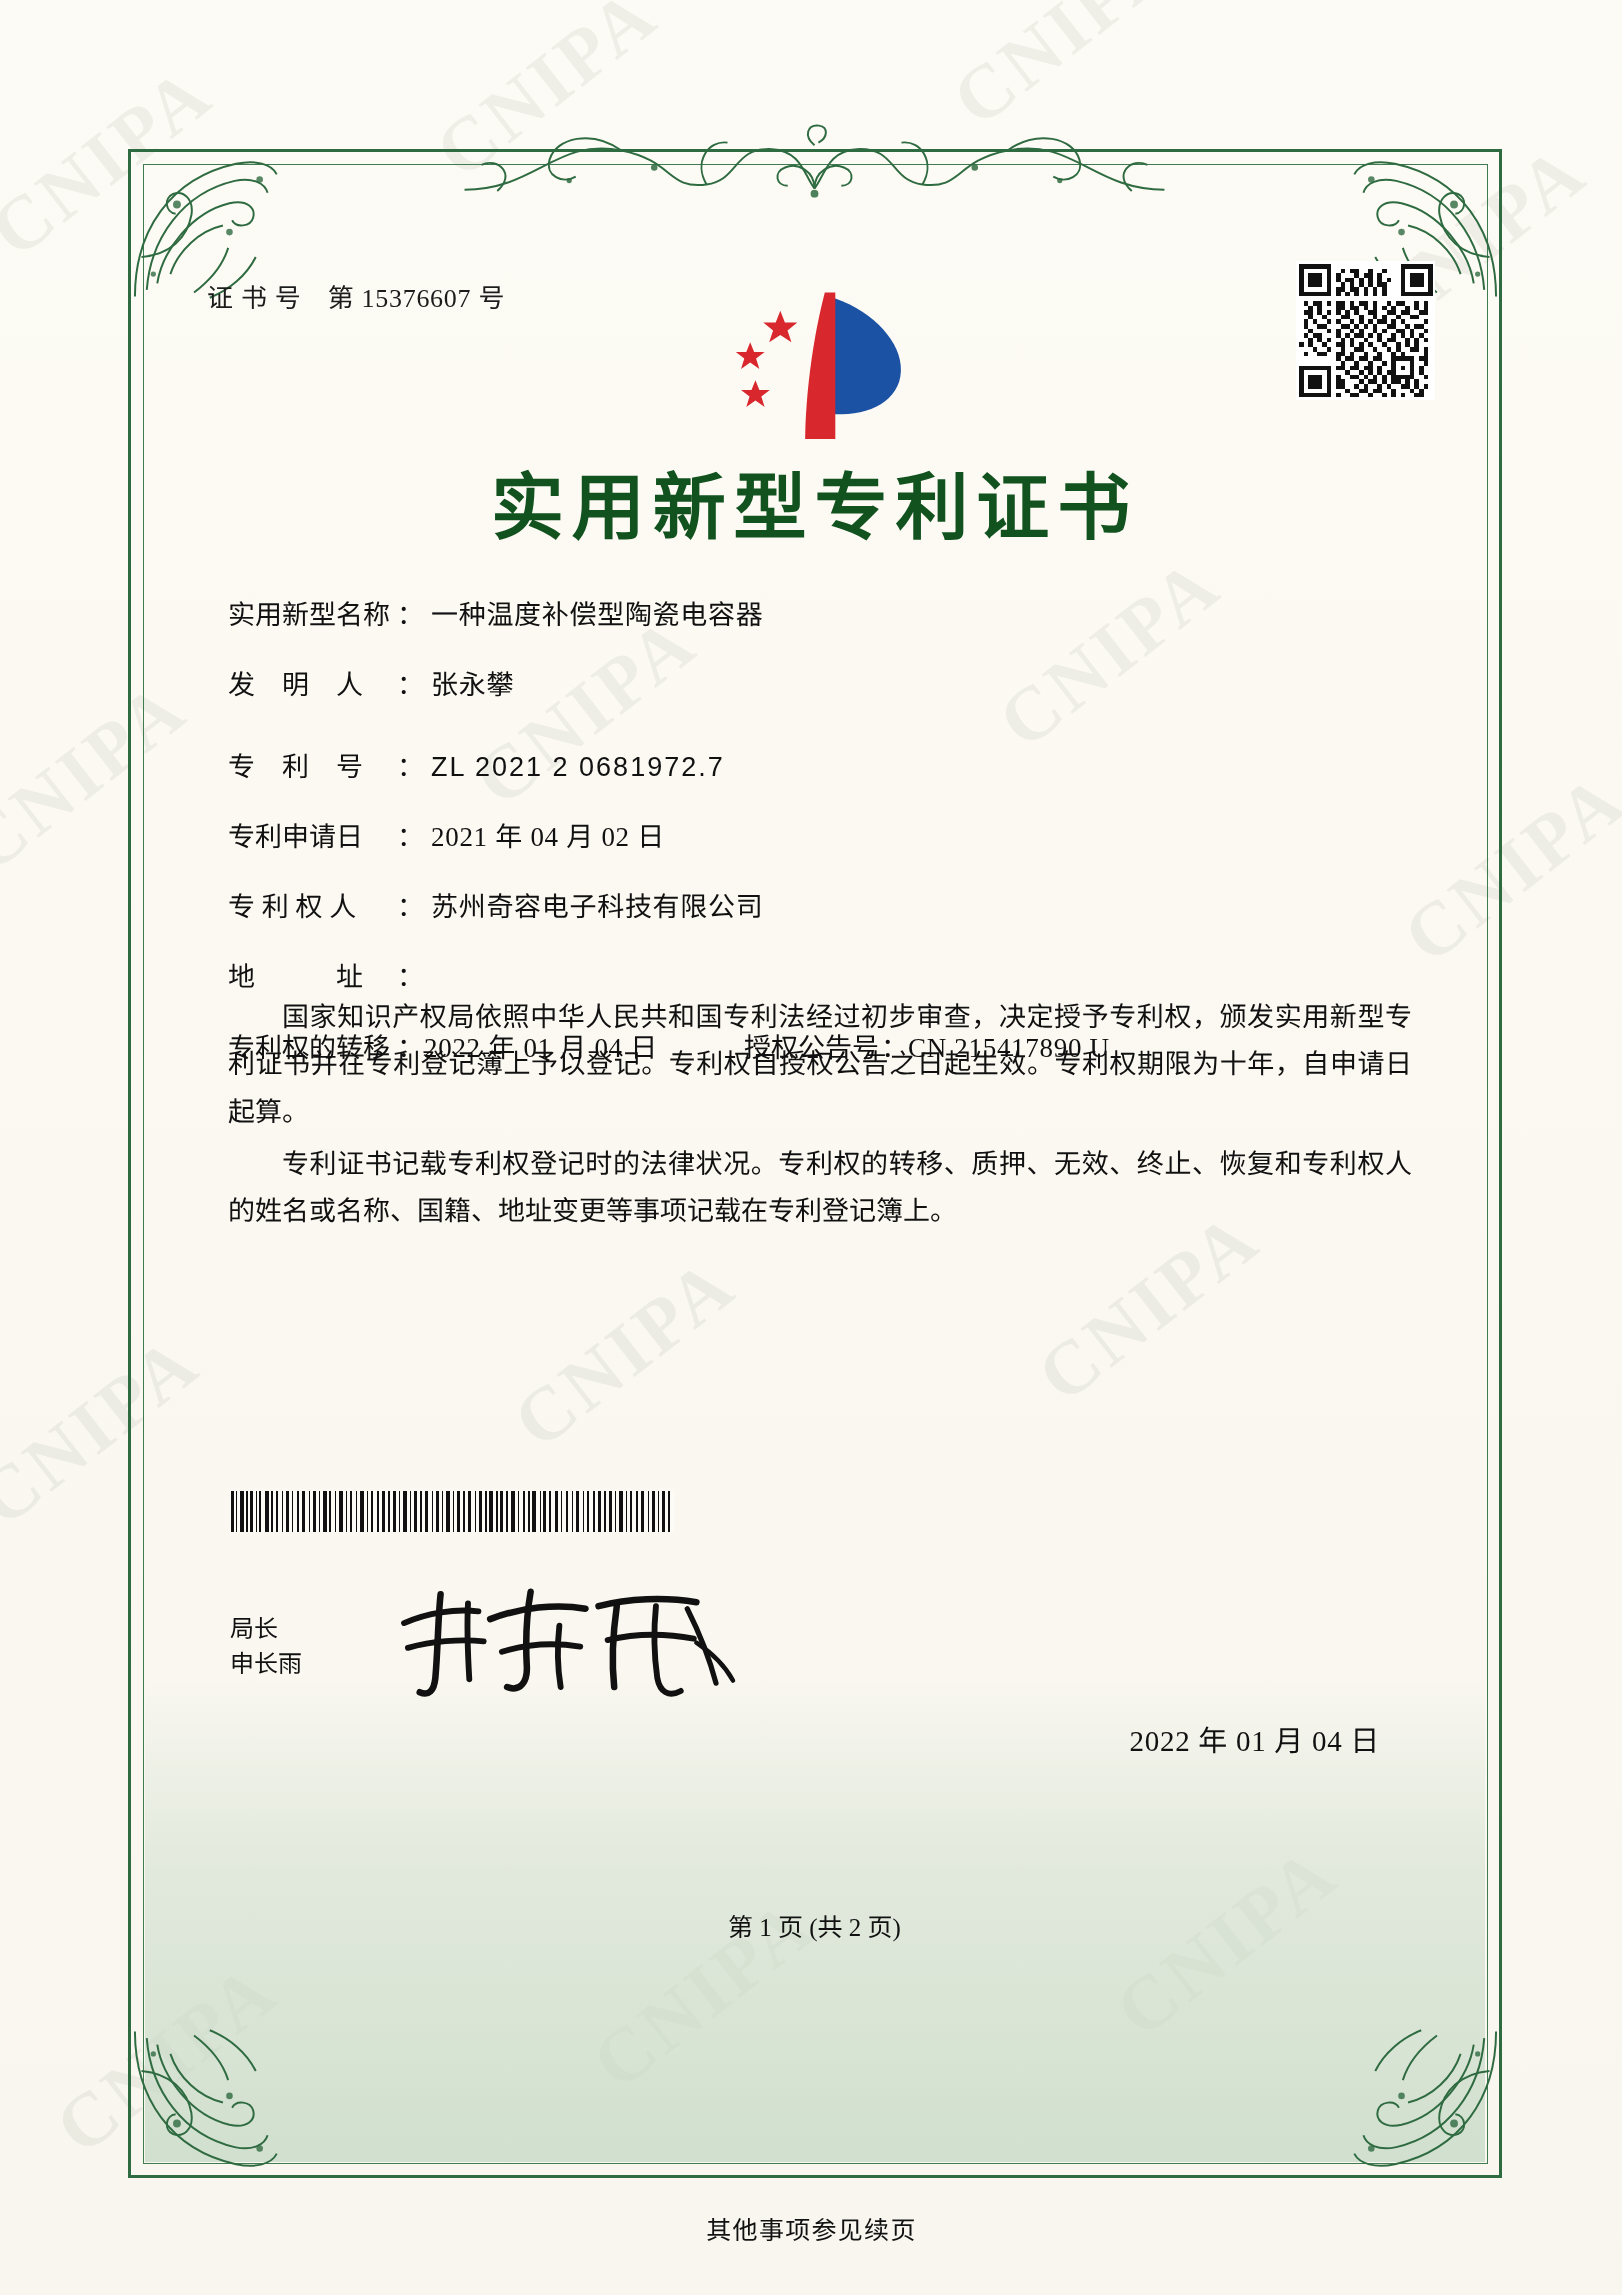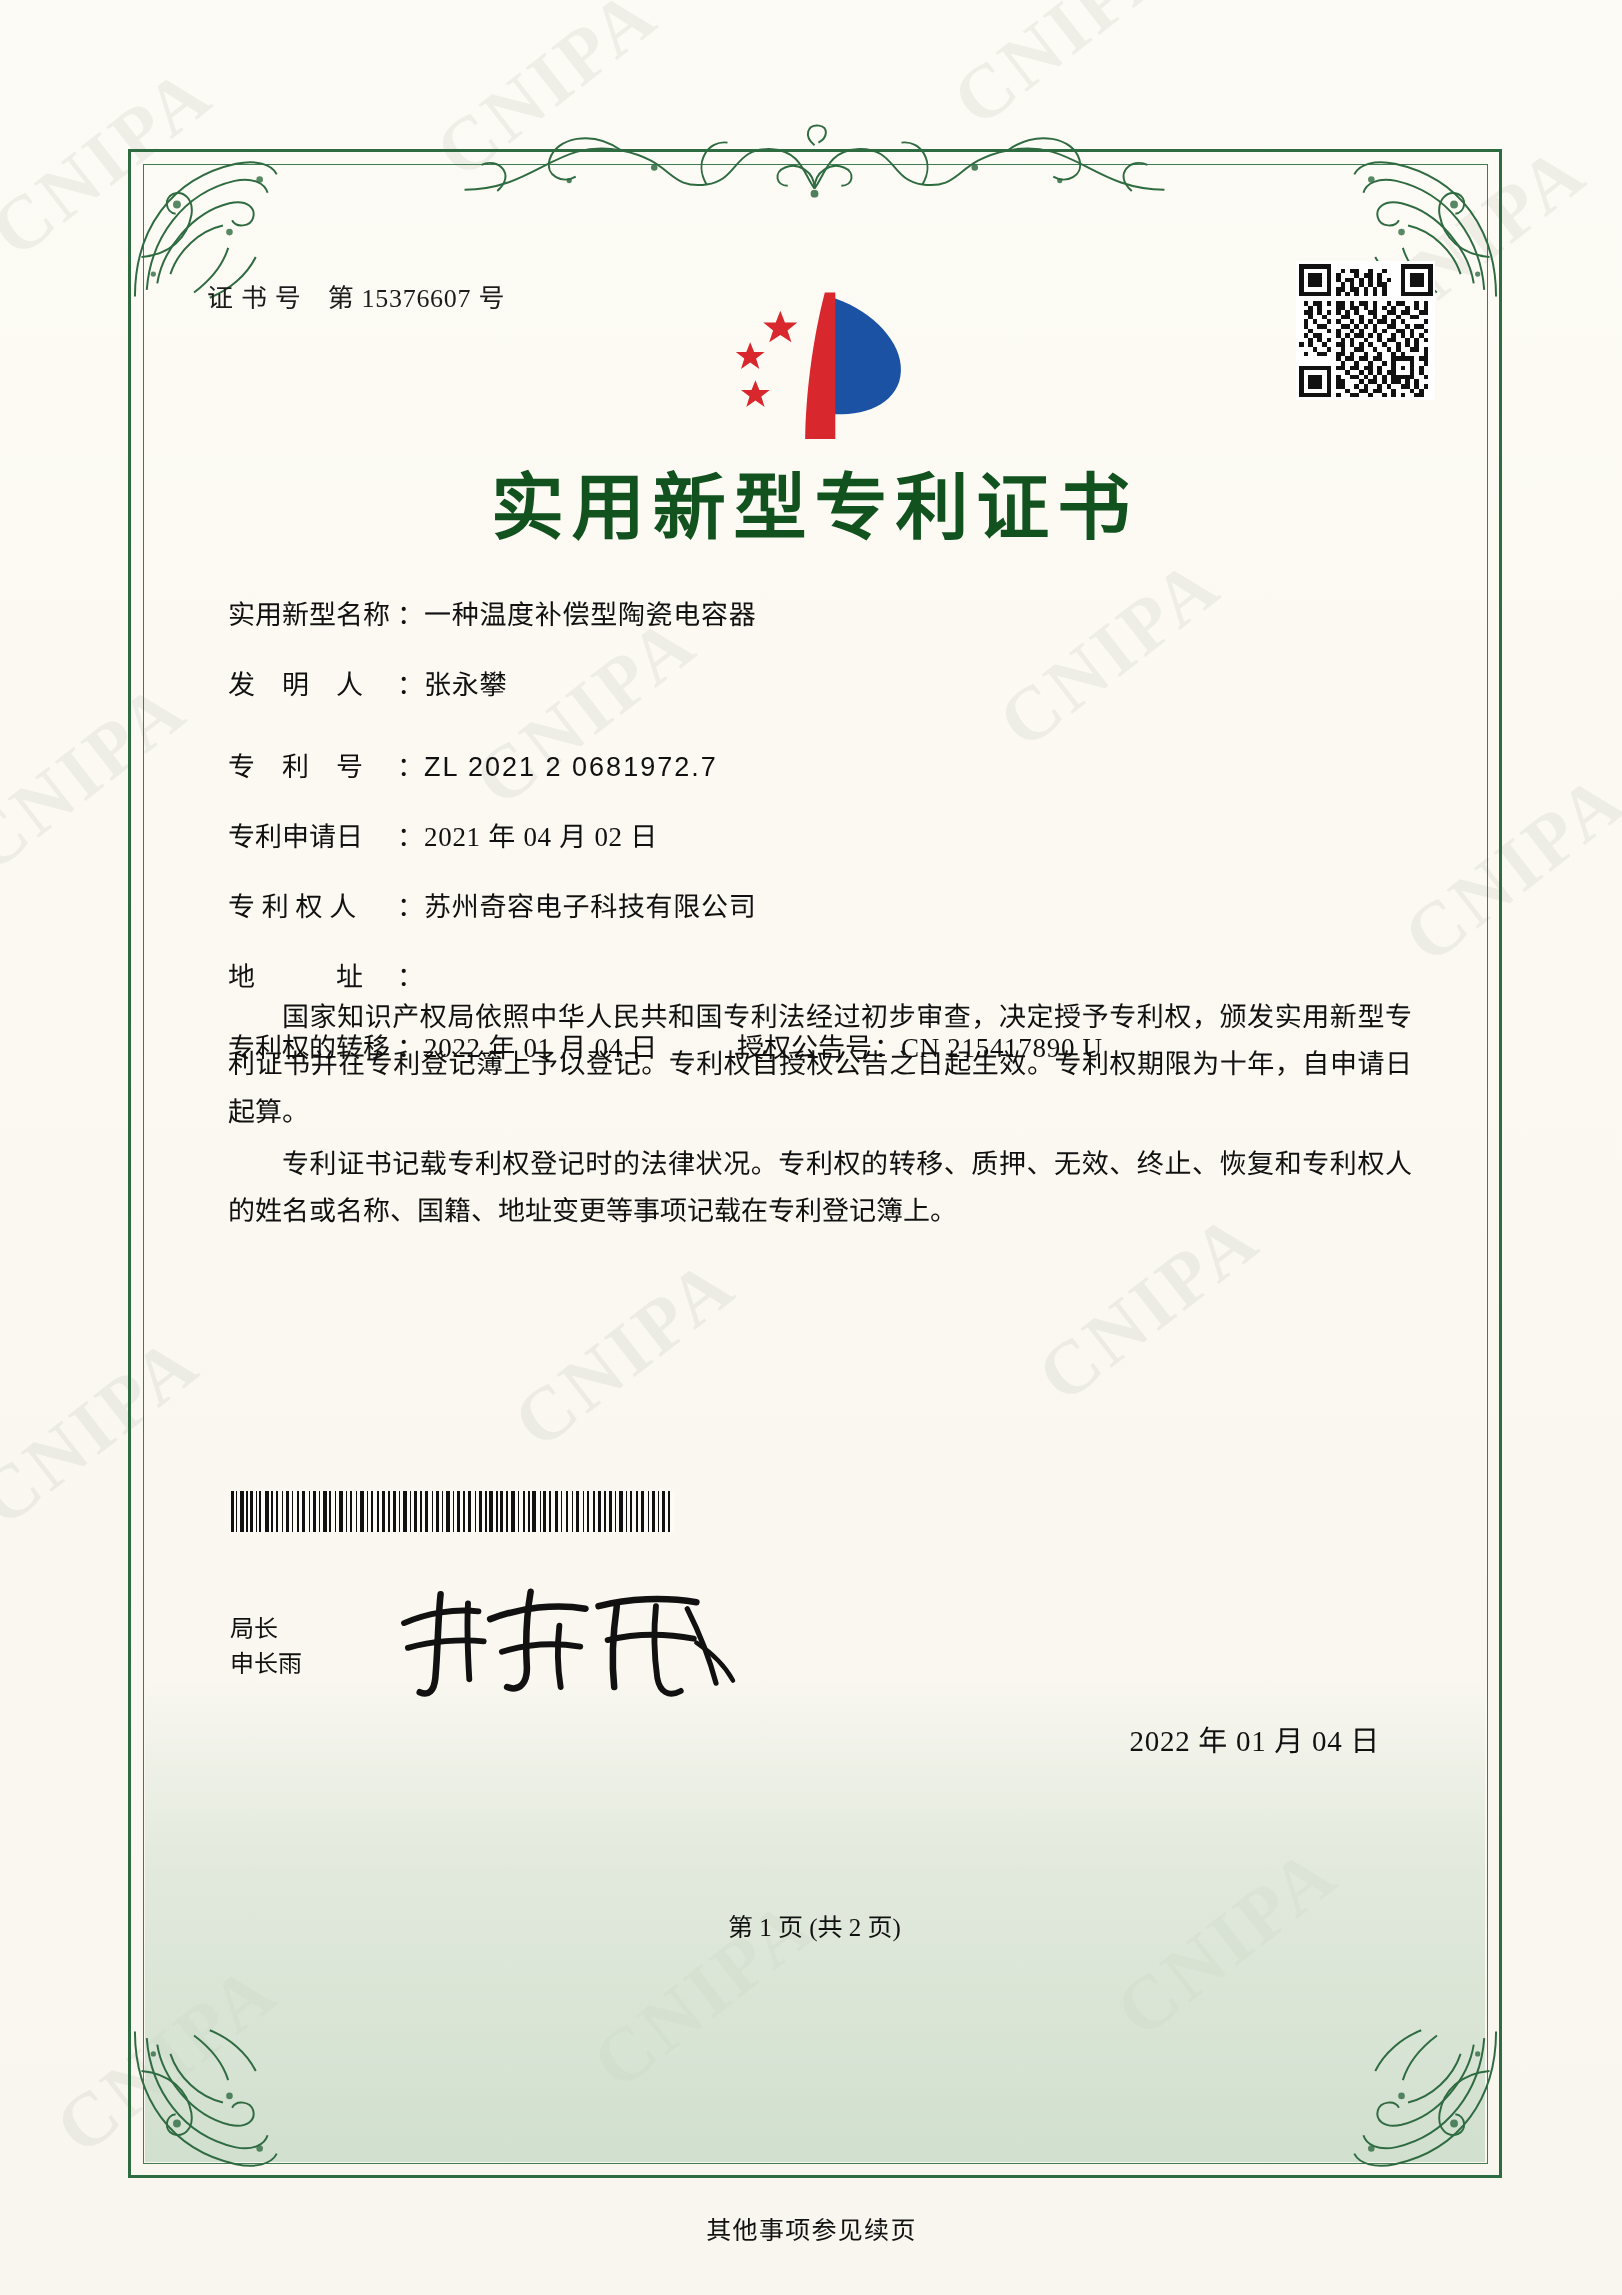--- a/index.html
+++ b/index.html
@@ -142,20 +142,21 @@
     top: 386px;
     width: 1178px;
     font-size: 27px;
     color: #111;
   }
   .row {
     display: flex;
     align-items: baseline;
     margin-bottom: 35px;
     line-height: 1.3;
+    gap: 7px;
   }
   .lbl {
     width: 196px;
     flex: 0 0 196px;
     display: flex;
     justify-content: space-between;
     letter-spacing: 0;
   }
   .colon { margin-left: 1.3px; }
   .val {

